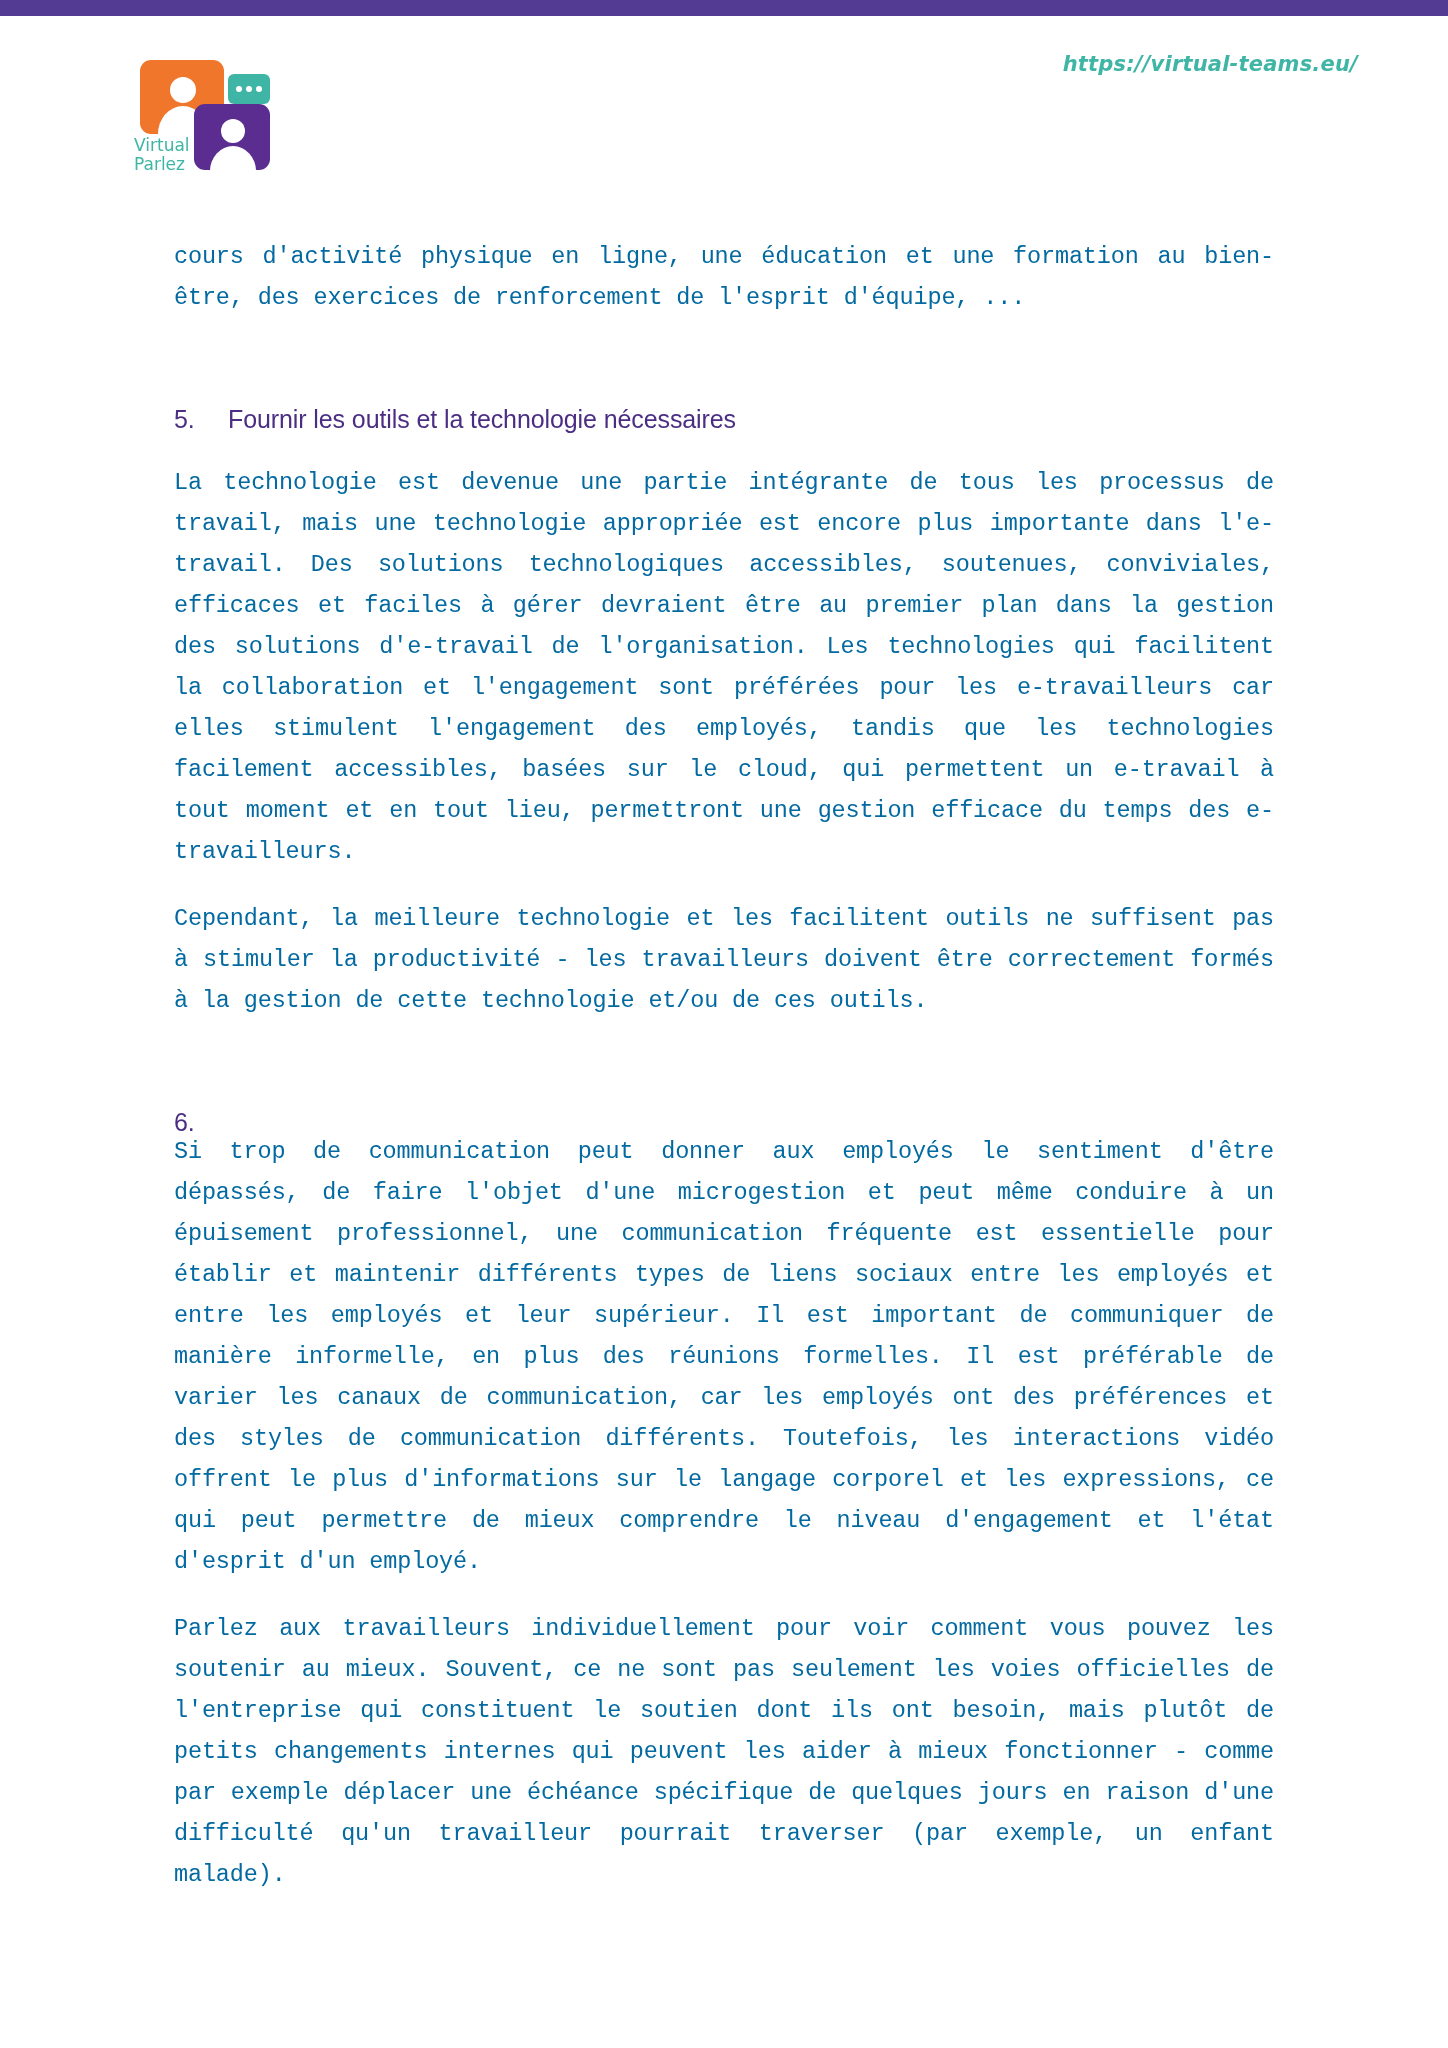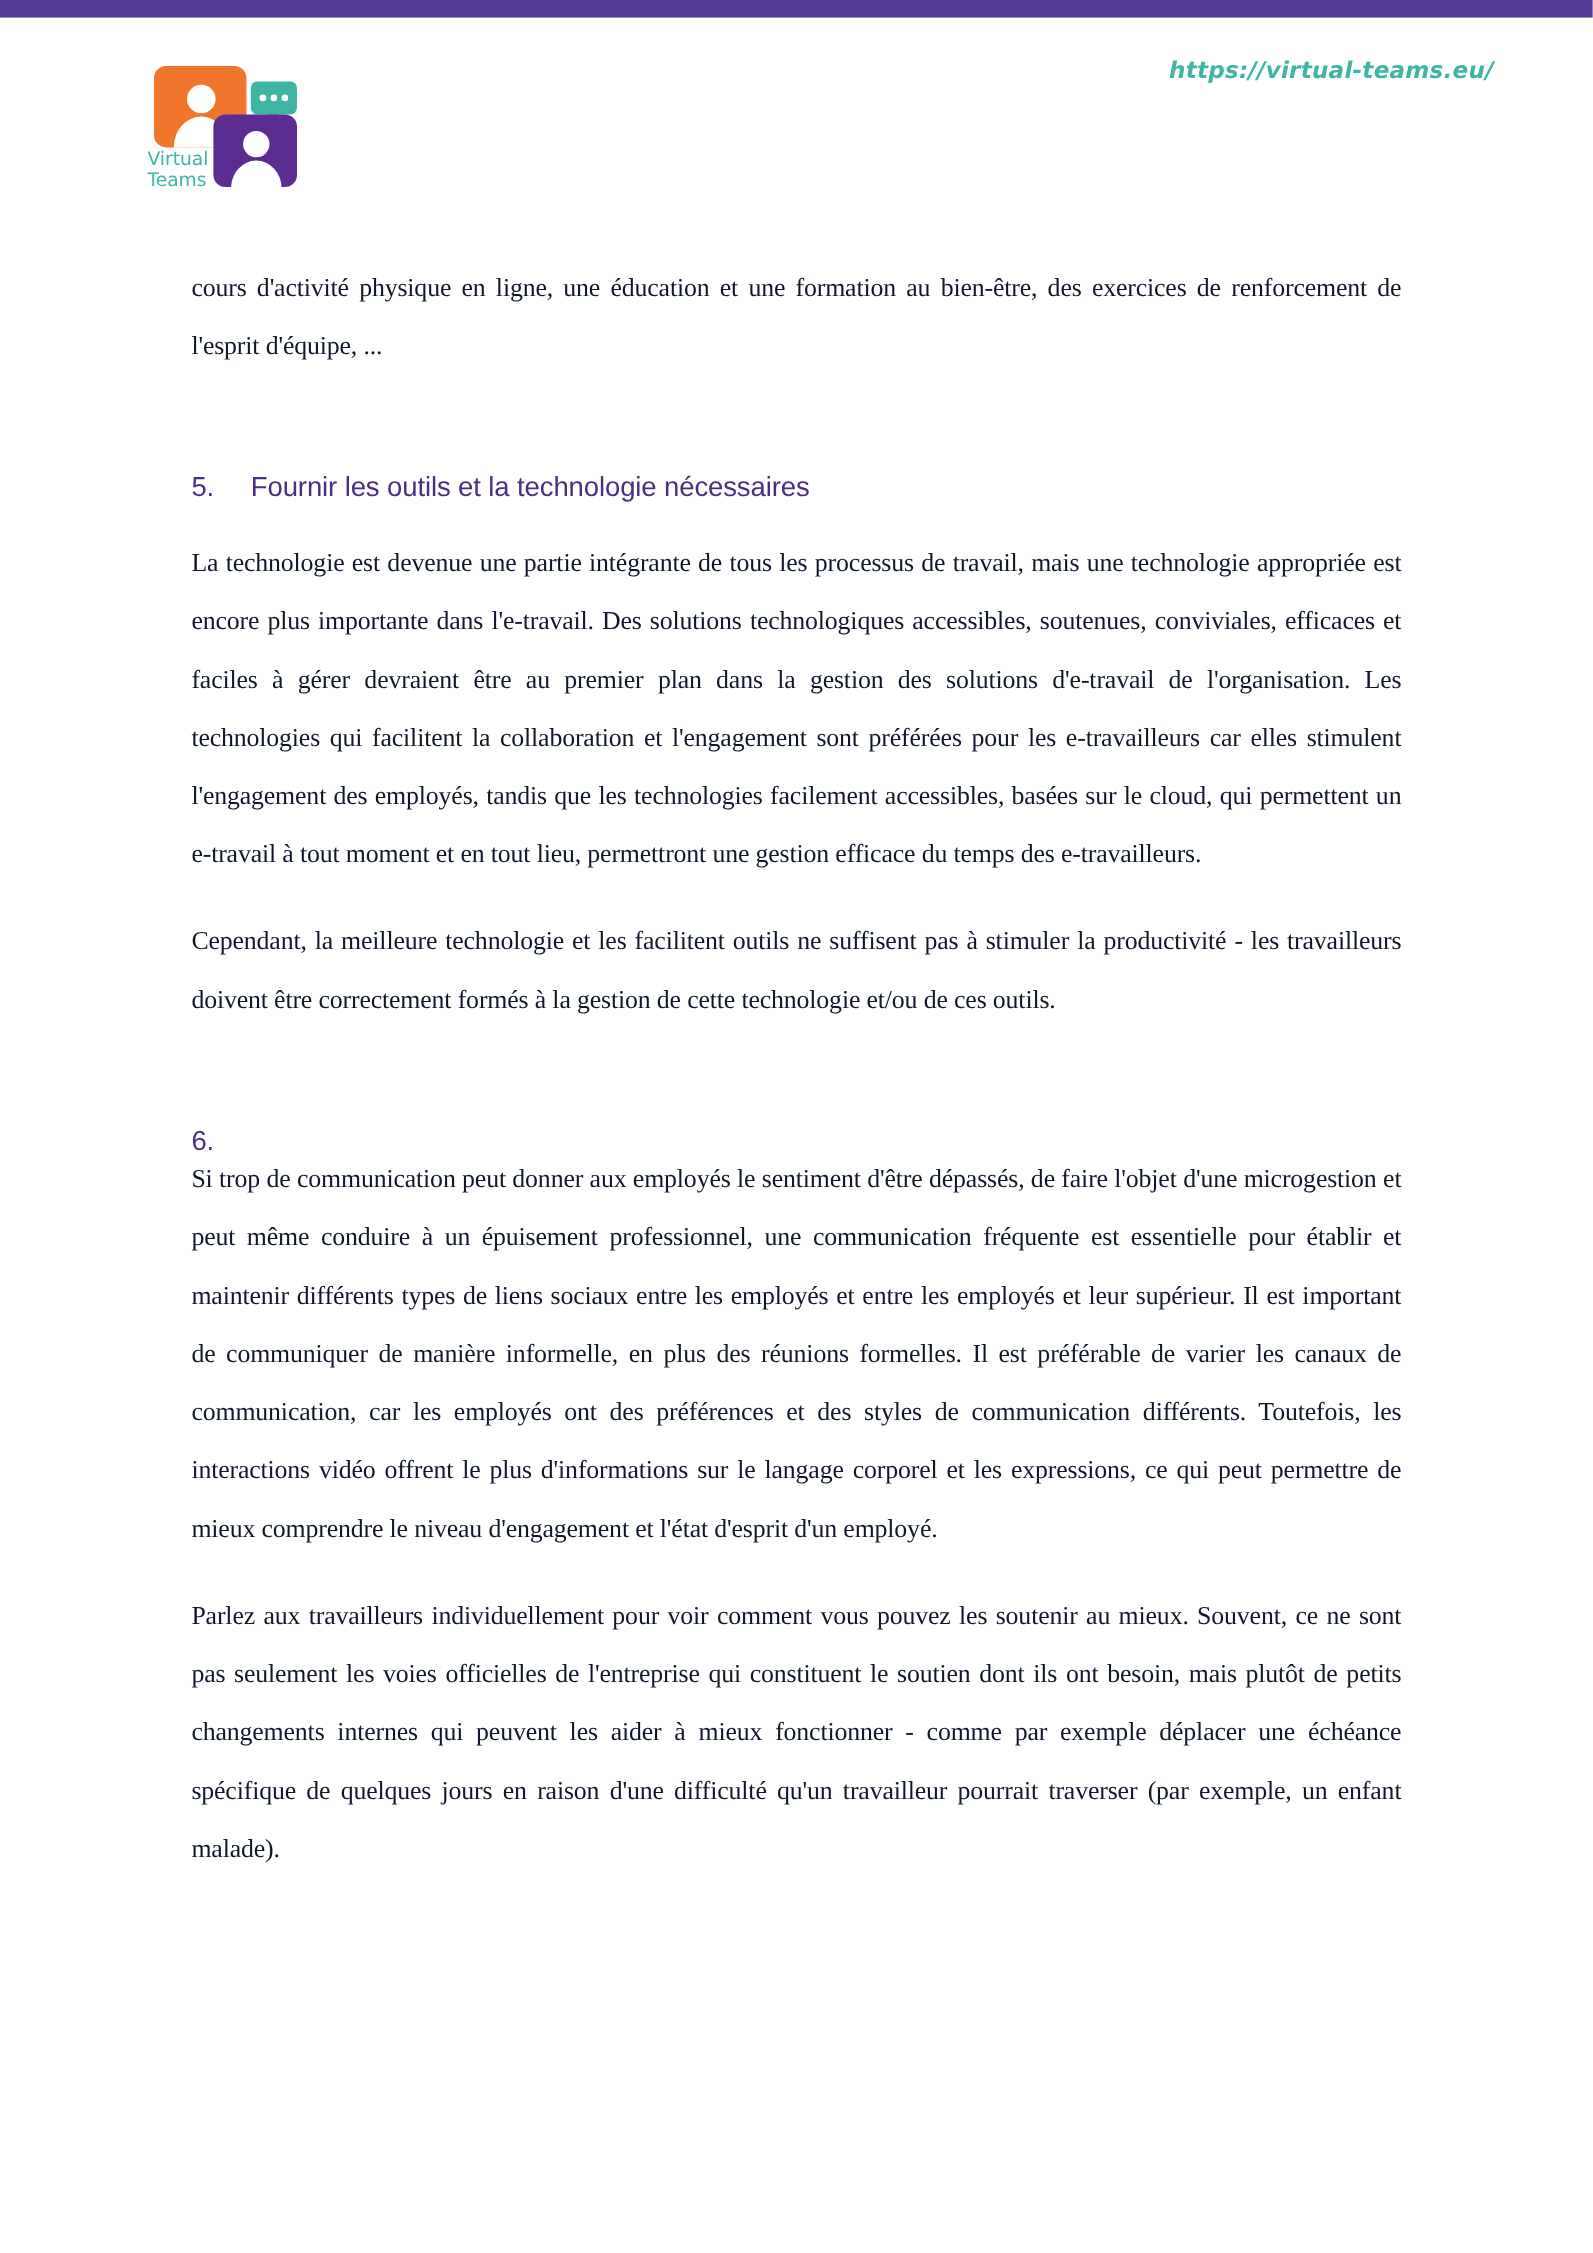--- a/index.html
+++ b/index.html
@@ -155,24 +155,24 @@
   
   .content {
     position: absolute;
     left: 174px;
     top: 236px;
     width: 1100px;
   }
 
   p.body-text {
     margin: 0 0 0 0;
-    font-family: Liberation Serif, serif;
+    font-family: Liberation Mono, monospace;
     font-size: 23.5px;
-    line-height: 53px;
-    color: #0f172a;
+    line-height: 41px;
+    color: #0369a1;
     text-align: justify;
     text-justify: inter-word;
     letter-spacing: -0.15px;
   }
 
   .gap-sm { height: 26px; }
   .gap-lg { height: 84px; }
 
   h2.section-heading {
     margin: 0;
@@ -222,21 +222,21 @@
         <span class="dot"></span>
       </div>
 
       <div class="logo-tile tile-purple">
         <span class="avatar-head"></span>
         <span class="avatar-body"></span>
       </div>
 
       <div class="logo-text">
         <span>Virtual</span>
-        <span>Teams</span>
+        <span>Parlez</span>
       </div>
 
     </div>
   </div>
 
   <div class="content">
 
     <p class="body-text">cours d'activité physique en ligne, une éducation et une formation au bien-être, des exercices de renforcement de l'esprit d'équipe, ...</p>
 
     <div class="gap-lg"></div>

